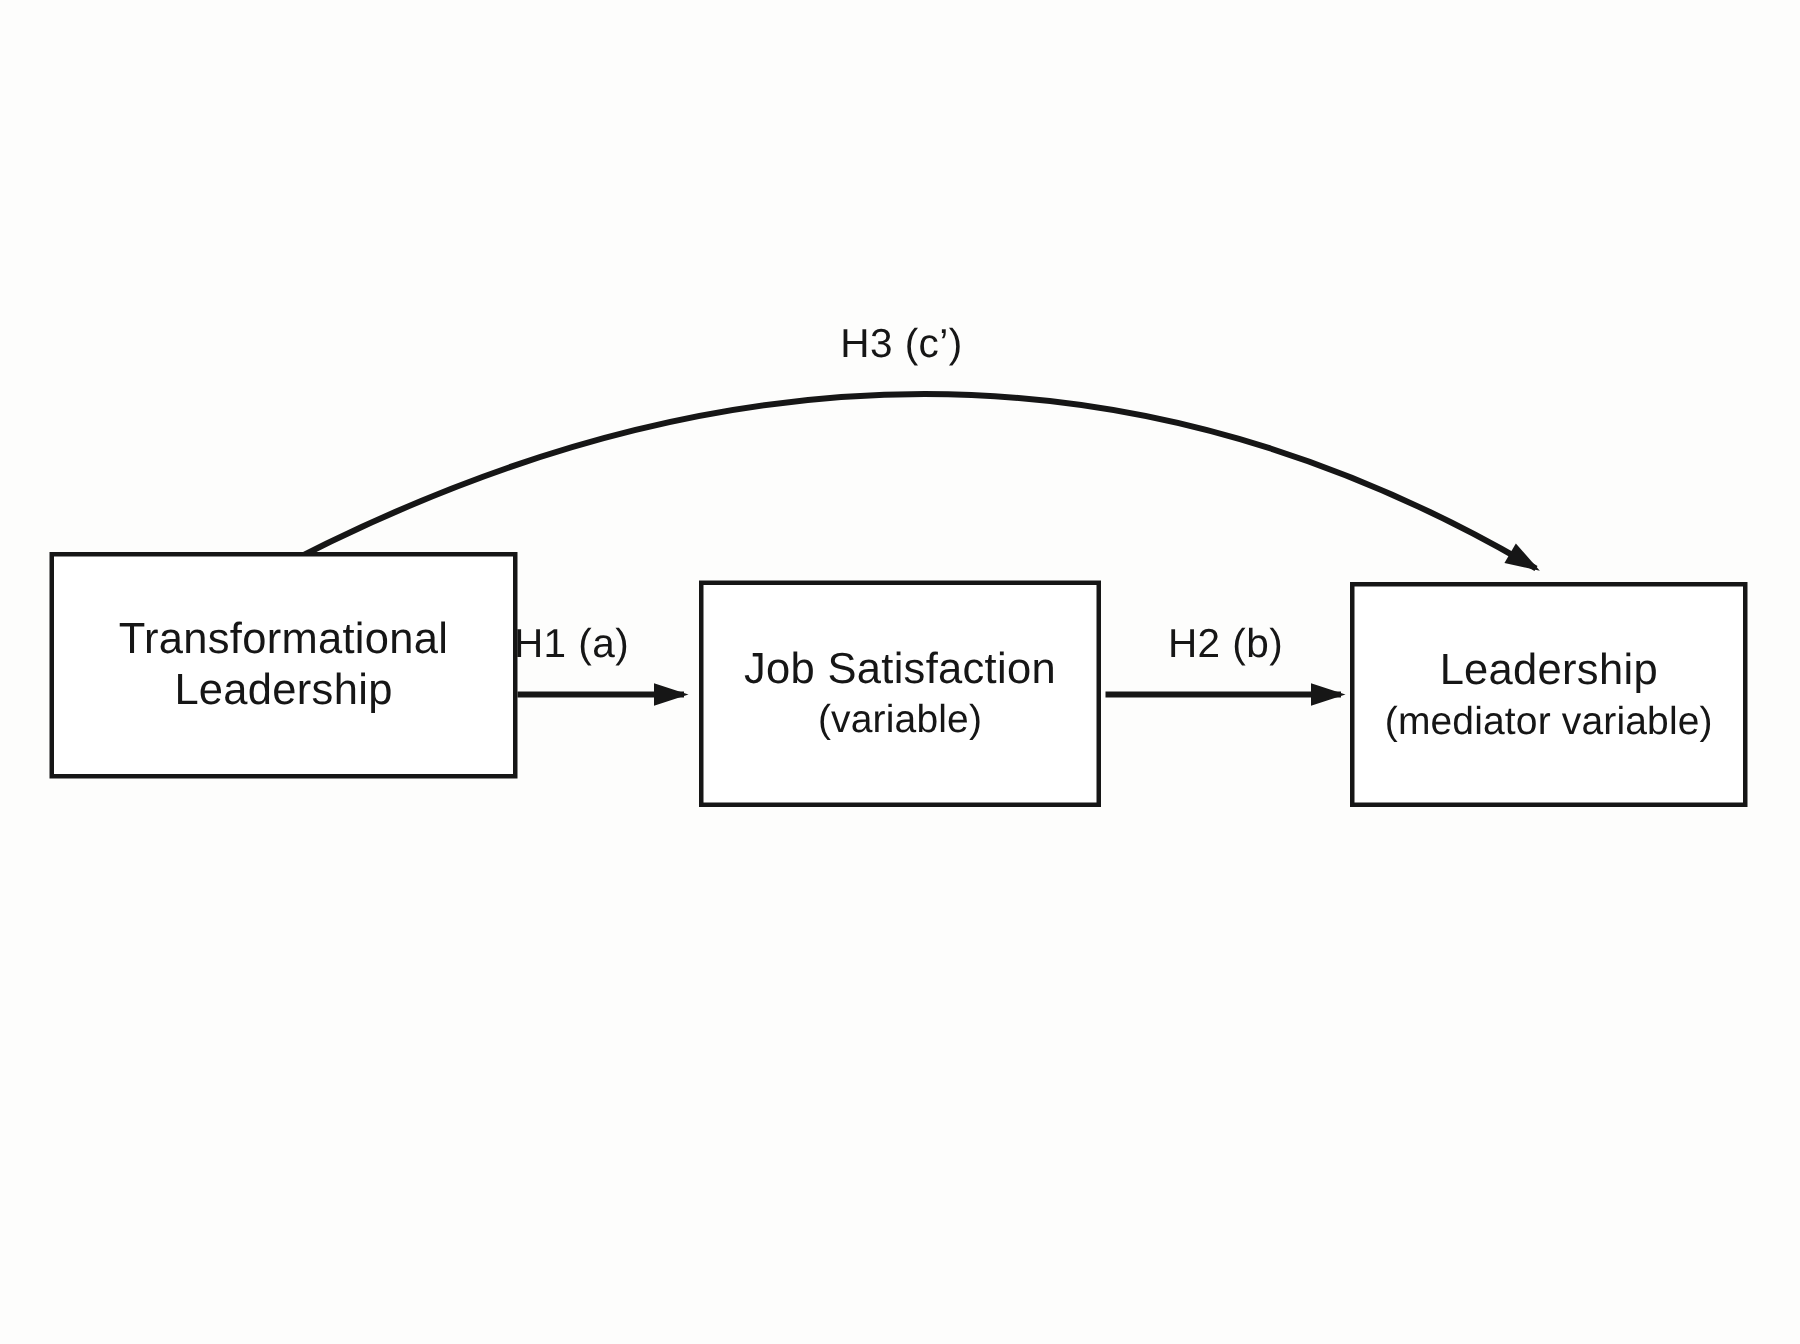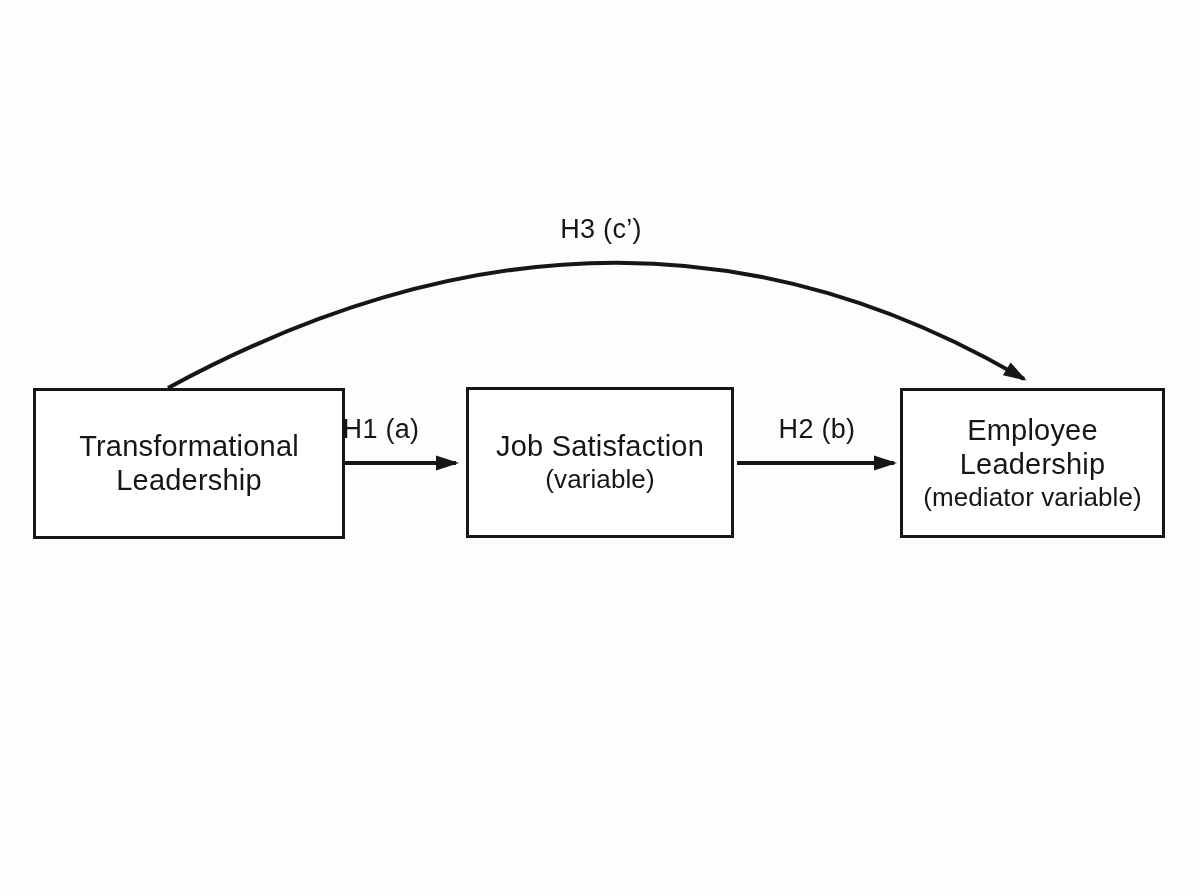--- a/index.html
+++ b/index.html
@@ -56,21 +56,21 @@
   .edge-label {
     position: absolute;
     transform: translateX(-50%);
     font-size: 27px;
     white-space: nowrap;
     letter-spacing: 0.3px;
   }
   #h1-label { left: 381px; top: 414px; }
   #h2-label { left: 817px; top: 414px; }
   #h3-label { left: 601px; top: 214px; }
-  #box-independent { left: 33px;  top: 388px; width: 312px; height: 151px; align-items: center; }
+  #box-independent { left: 33px;  top: 368px; width: 312px; height: 151px; align-items: center; }
   #box-mediator    { left: 466px; top: 387px; width: 268px; height: 151px; }
   #box-dependent   { left: 900px; top: 388px; width: 265px; height: 150px; }
 </style>
 </head>
 <body>
 
 <div class="canvas">
 
   <svg class="arrows" viewBox="0 0 1200 896" xmlns="http://www.w3.org/2000/svg" aria-hidden="true">
     <defs>
@@ -88,21 +88,20 @@
     <span class="title">Leadership</span>
   </div>
 
   <div class="node" id="box-mediator">
     <span class="title">Job Satisfaction</span>
     <span class="title"></span>
     <span class="subtitle">(variable)</span>
   </div>
 
   <div class="node" id="box-dependent">
-    <span class="title">Employee</span>
     <span class="title">Leadership</span>
     <span class="subtitle">(mediator variable)</span>
   </div>
 
   <div class="edge-label" id="h1-label">H1 (a)</div>
   <div class="edge-label" id="h2-label">H2 (b)</div>
   <div class="edge-label" id="h3-label">H3 (c’)</div>
 
 </div>
 

